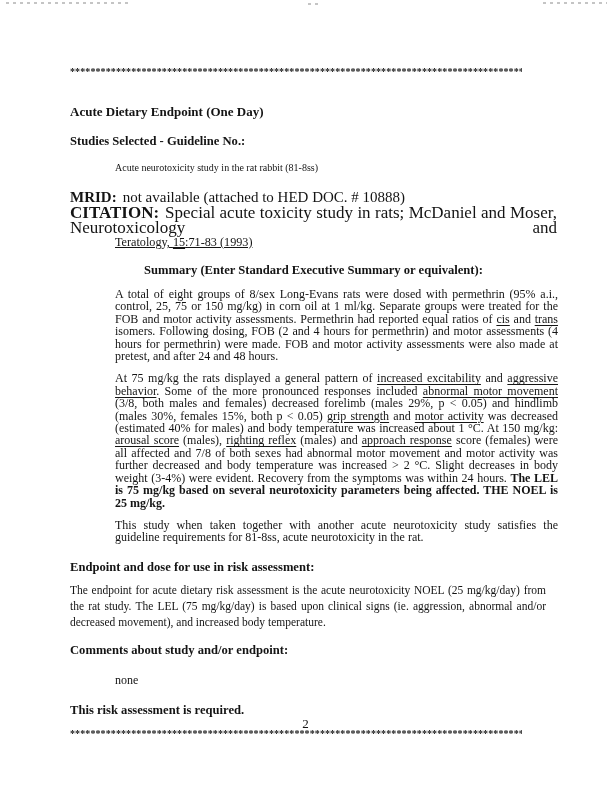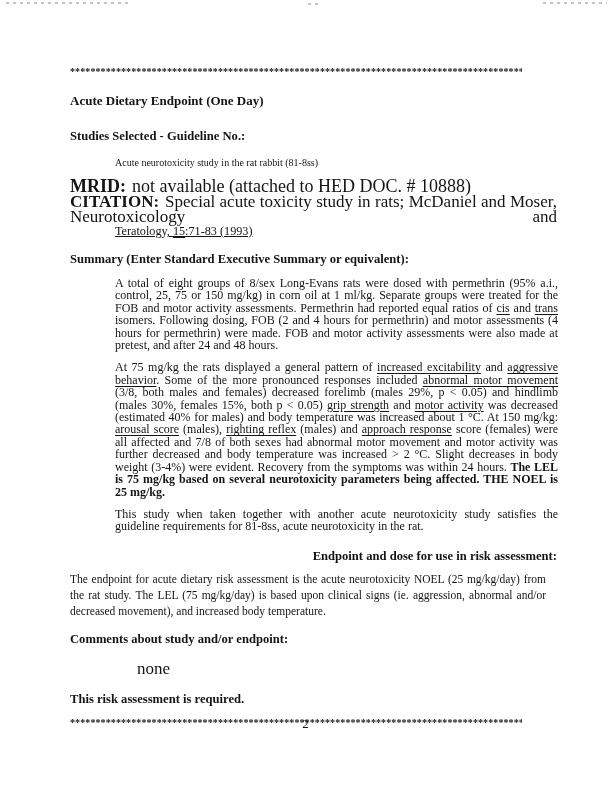--- a/index.html
+++ b/index.html
@@ -28,76 +28,76 @@
     font-weight: bold;
     font-size: 10px;
     line-height: 12px;
     white-space: nowrap;
     overflow: hidden;
     width: 452px;
     letter-spacing: 0.1px;
   }
   .sep.bottom { margin-top: 10px; }
   .title {
-    margin-top: 15px;
+    margin-top: 26px;
     font-size: 13px;
     font-weight: bold;
     line-height: 15px;
   }
   .h {
     font-size: 12.6px;
     font-weight: bold;
     line-height: 15px;
   }
-  .h.studies { margin-top: 21px; }
+  .h.studies { margin-top: 15px; }
   .study-item {
     margin-top: 12px;
     margin-left: 45px;
     font-size: 10px;
     line-height: 14px;
   }
   .mrid {
-    margin-top: 9px;
-    font-size: 18px;
+    margin-top: 15px;
+    font-size: 15px;
     line-height: 15px;
   }
   .citation-line1 {
     font-size: 17px;
     line-height: 15px;
     text-align: justify;
     text-align-last: justify;
   }
   .citation-line2 {
     font-size: 12.2px;
     line-height: 15px;
     margin-left: 45px;
     text-decoration: underline;
   }
-  .h.summary { margin-top: 13px; }
+  .h.summary { margin-top: 13px; text-align: center; }
   .spara {
     margin-top: 10px;
     margin-left: 45px;
     width: 443px;
     font-size: 12px;
     line-height: 12.4px;
     text-align: justify;
   }
-  .h.endpoint { margin-top: 16px; text-align: right; }
+  .h.endpoint { margin-top: 16px; }
   .mpara {
     margin-top: 7px;
     width: 476px;
     font-size: 11.5px;
     line-height: 16px;
     text-align: justify;
   }
   .h.comments { margin-top: 13px; }
   .none-line {
     margin-top: 15px;
-    margin-left: 67px;
-    font-size: 17px;
+    margin-left: 45px;
+    font-size: 12px;
     line-height: 14px;
   }
   .required {
     margin-top: 16px;
     font-size: 12.6px;
     font-weight: bold;
     line-height: 15px;
   }
   .page-number {
     position: absolute;

